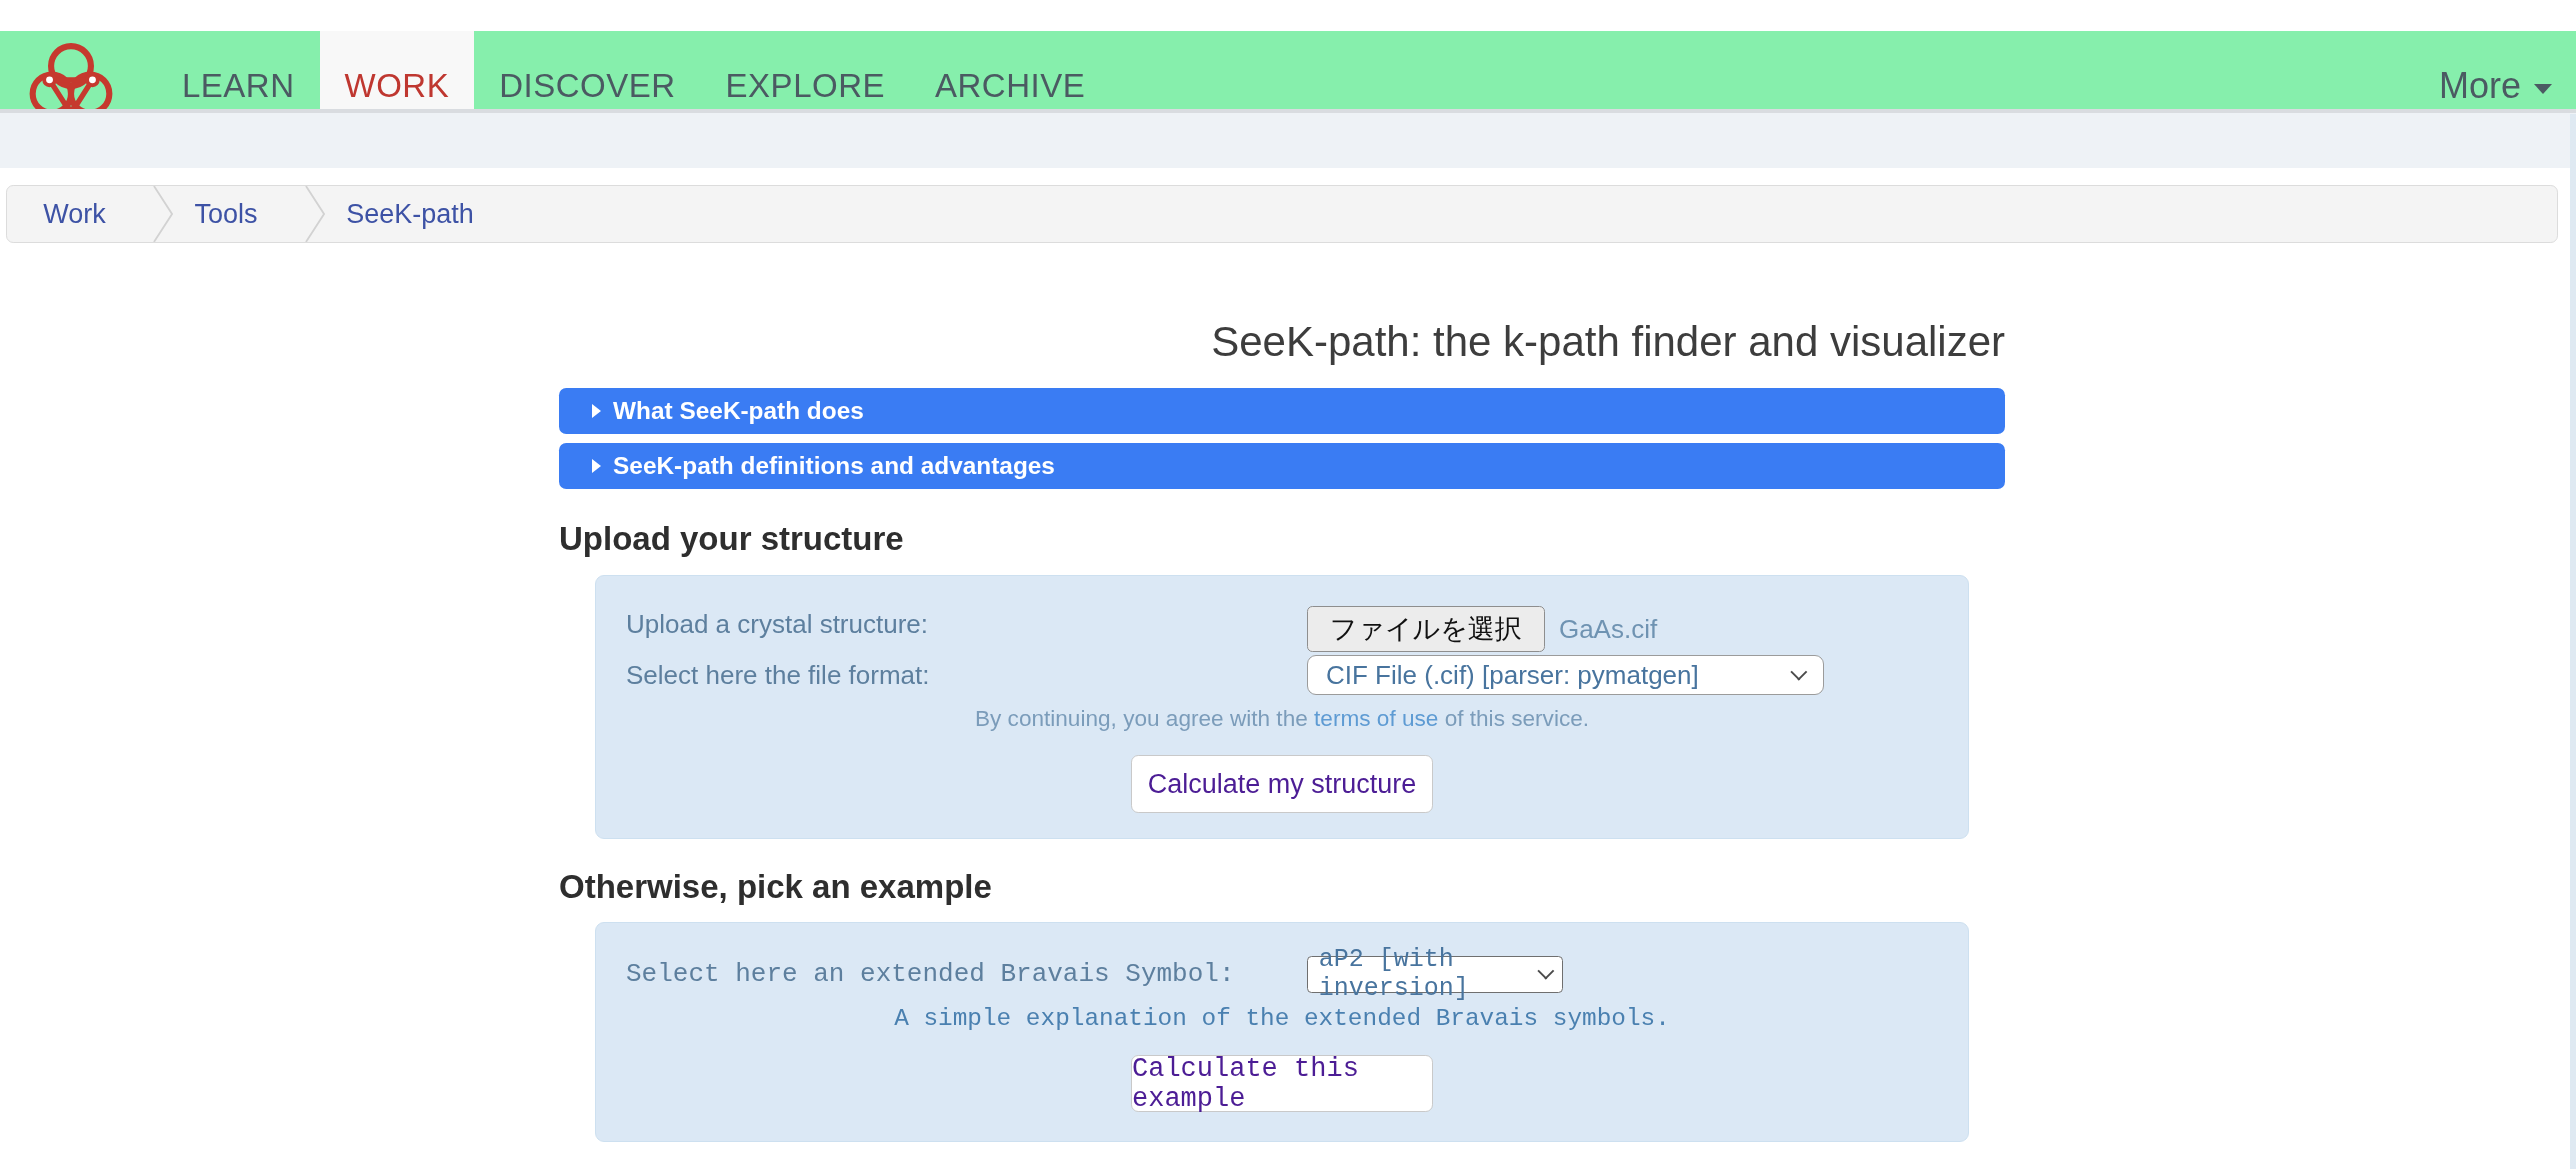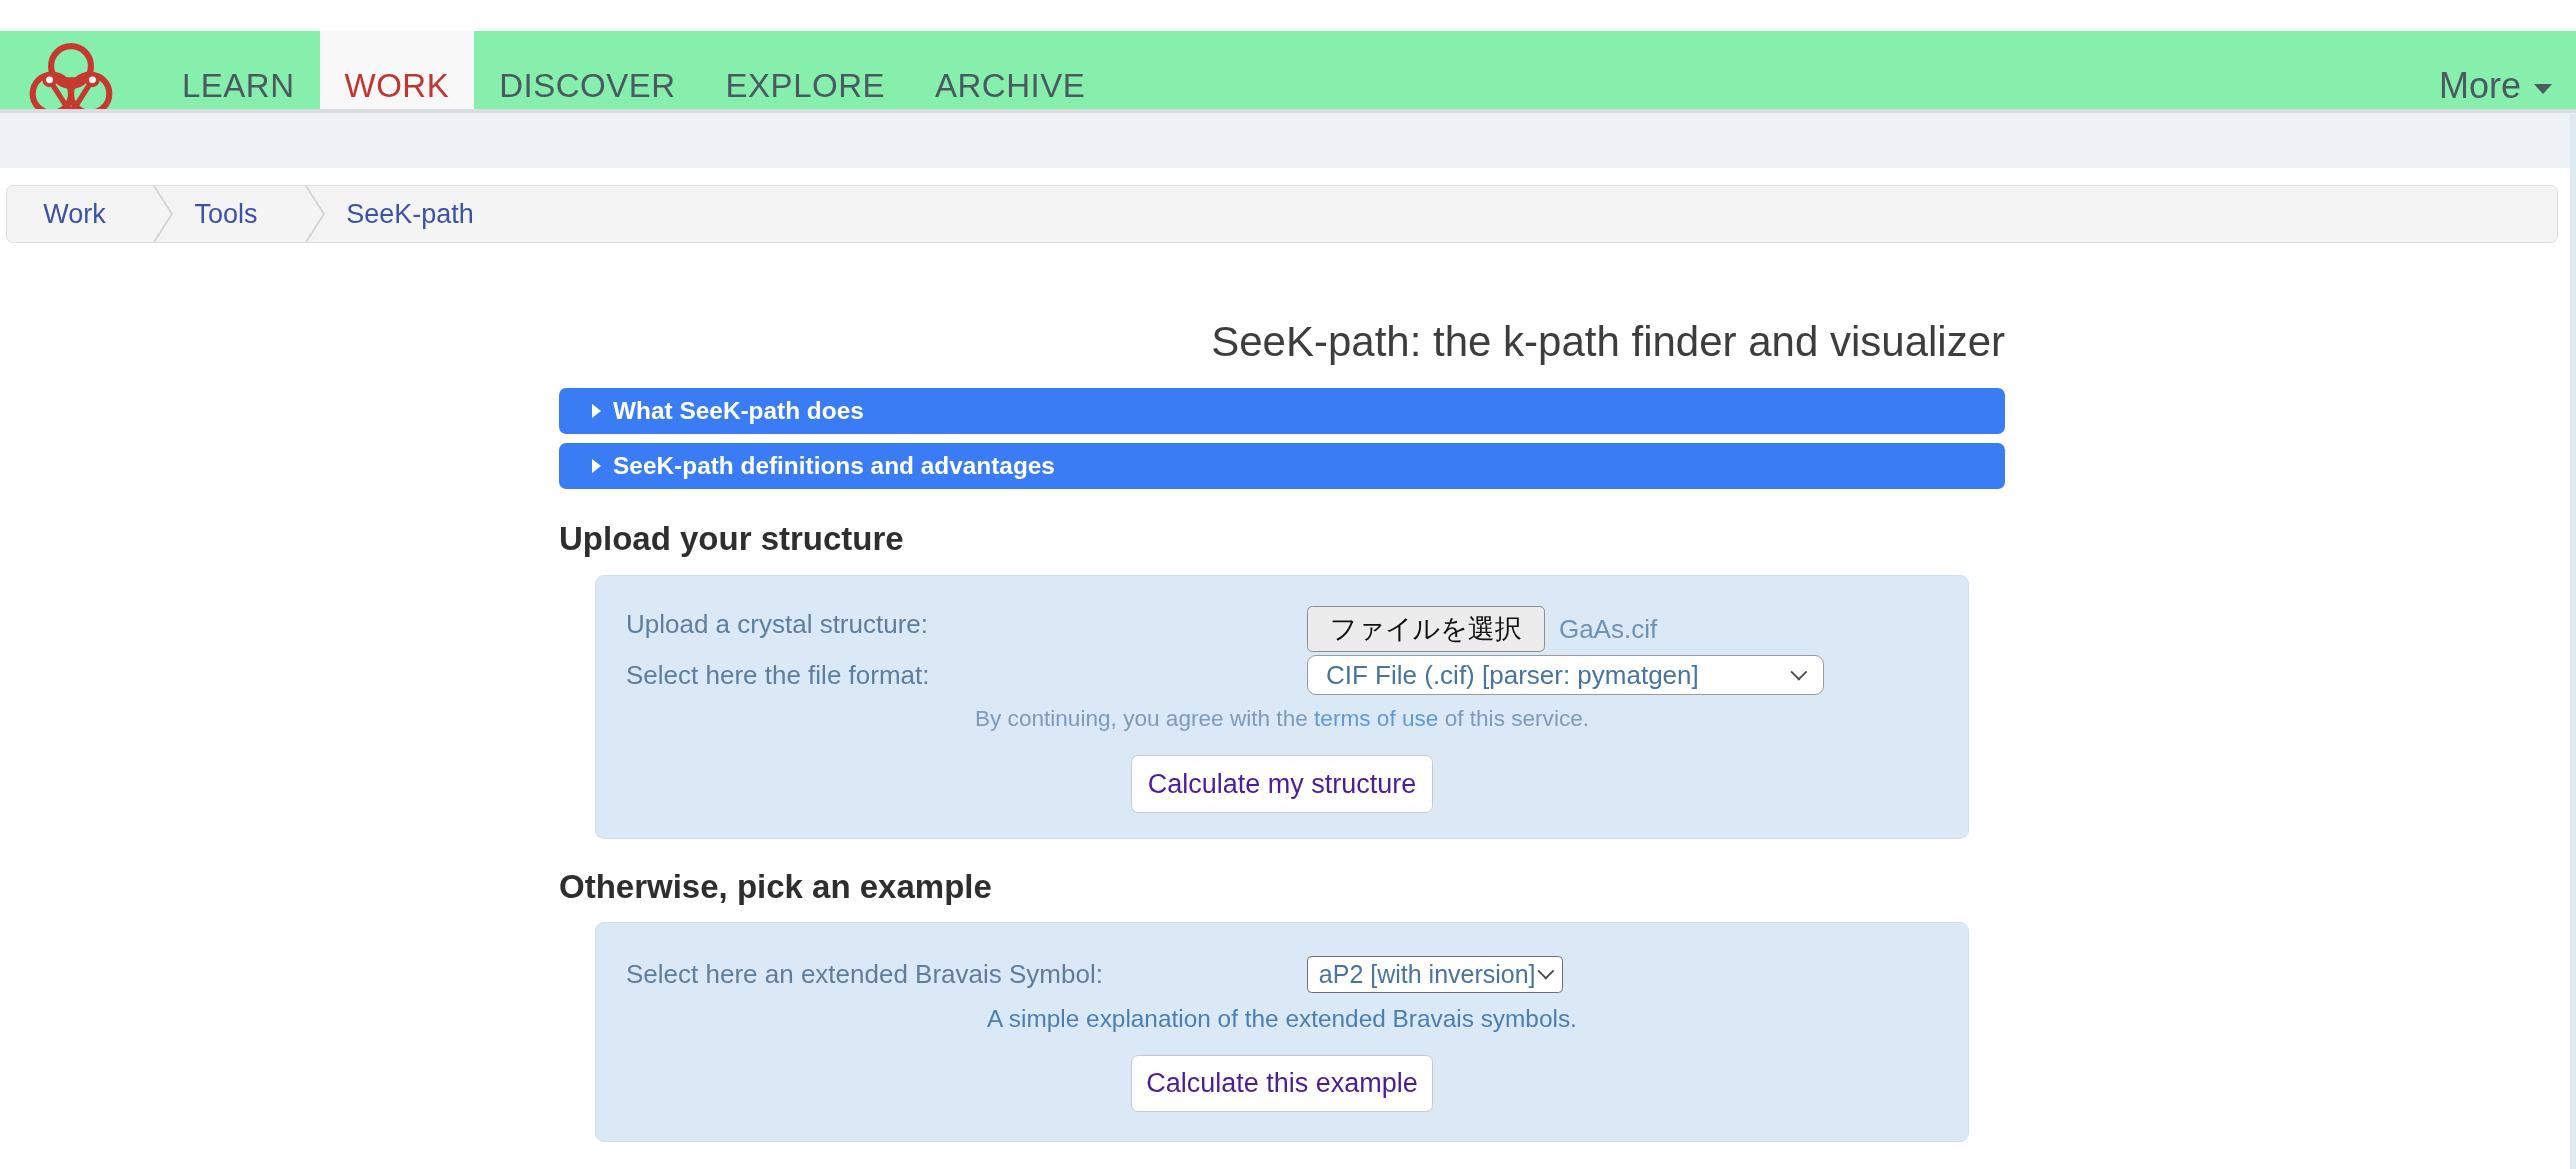--- a/index.html
+++ b/index.html
@@ -45,21 +45,21 @@
   .acc-caret { width: 0; height: 0; border-top: 7.2px solid transparent; border-bottom: 7.2px solid transparent;
                border-left: 9px solid #ffffff; margin-right: 12.6px; }
 
   .sec-h { position: absolute; left: 0; font-size: 33px; font-weight: bold; color: #2e2e2e; }
   .upload-h { top: 520px; }
   .example-h { top: 868px; }
 
   .panel { position: absolute; left: 36px; width: 1374px; background: #dbe8f5;
            border: 0.9px solid #cde0f0; border-radius: 9px; }
   .upload-panel { top: 575px; height: 264px; }
-  .example-panel { top: 922px; height: 220px; }
+  .example-panel { top: 922px; height: 220px; font-family: Liberation Mono, monospace; }
 
   .field-label { position: absolute; font-size: 26px; color: #5d7f9e; }
   .lbl-file { left: 30px; top: 33px; }
   .lbl-format { left: 30px; top: 84px; }
   .lbl-bravais { left: 30px; top: 36px; }
 
   .file-row { position: absolute; left: 711px; top: 30px; display: flex; align-items: center; gap: 14.4px; }
   .file-btn { height: 46px; padding: 0 21.7px; background: #ececec; border: 1.8px solid #8e8e8e;
               border-radius: 5.4px; font-size: 27px; color: #111; display: flex; align-items: center; cursor: pointer; }
   .file-name { font-size: 26px; color: #6f93b2; }

